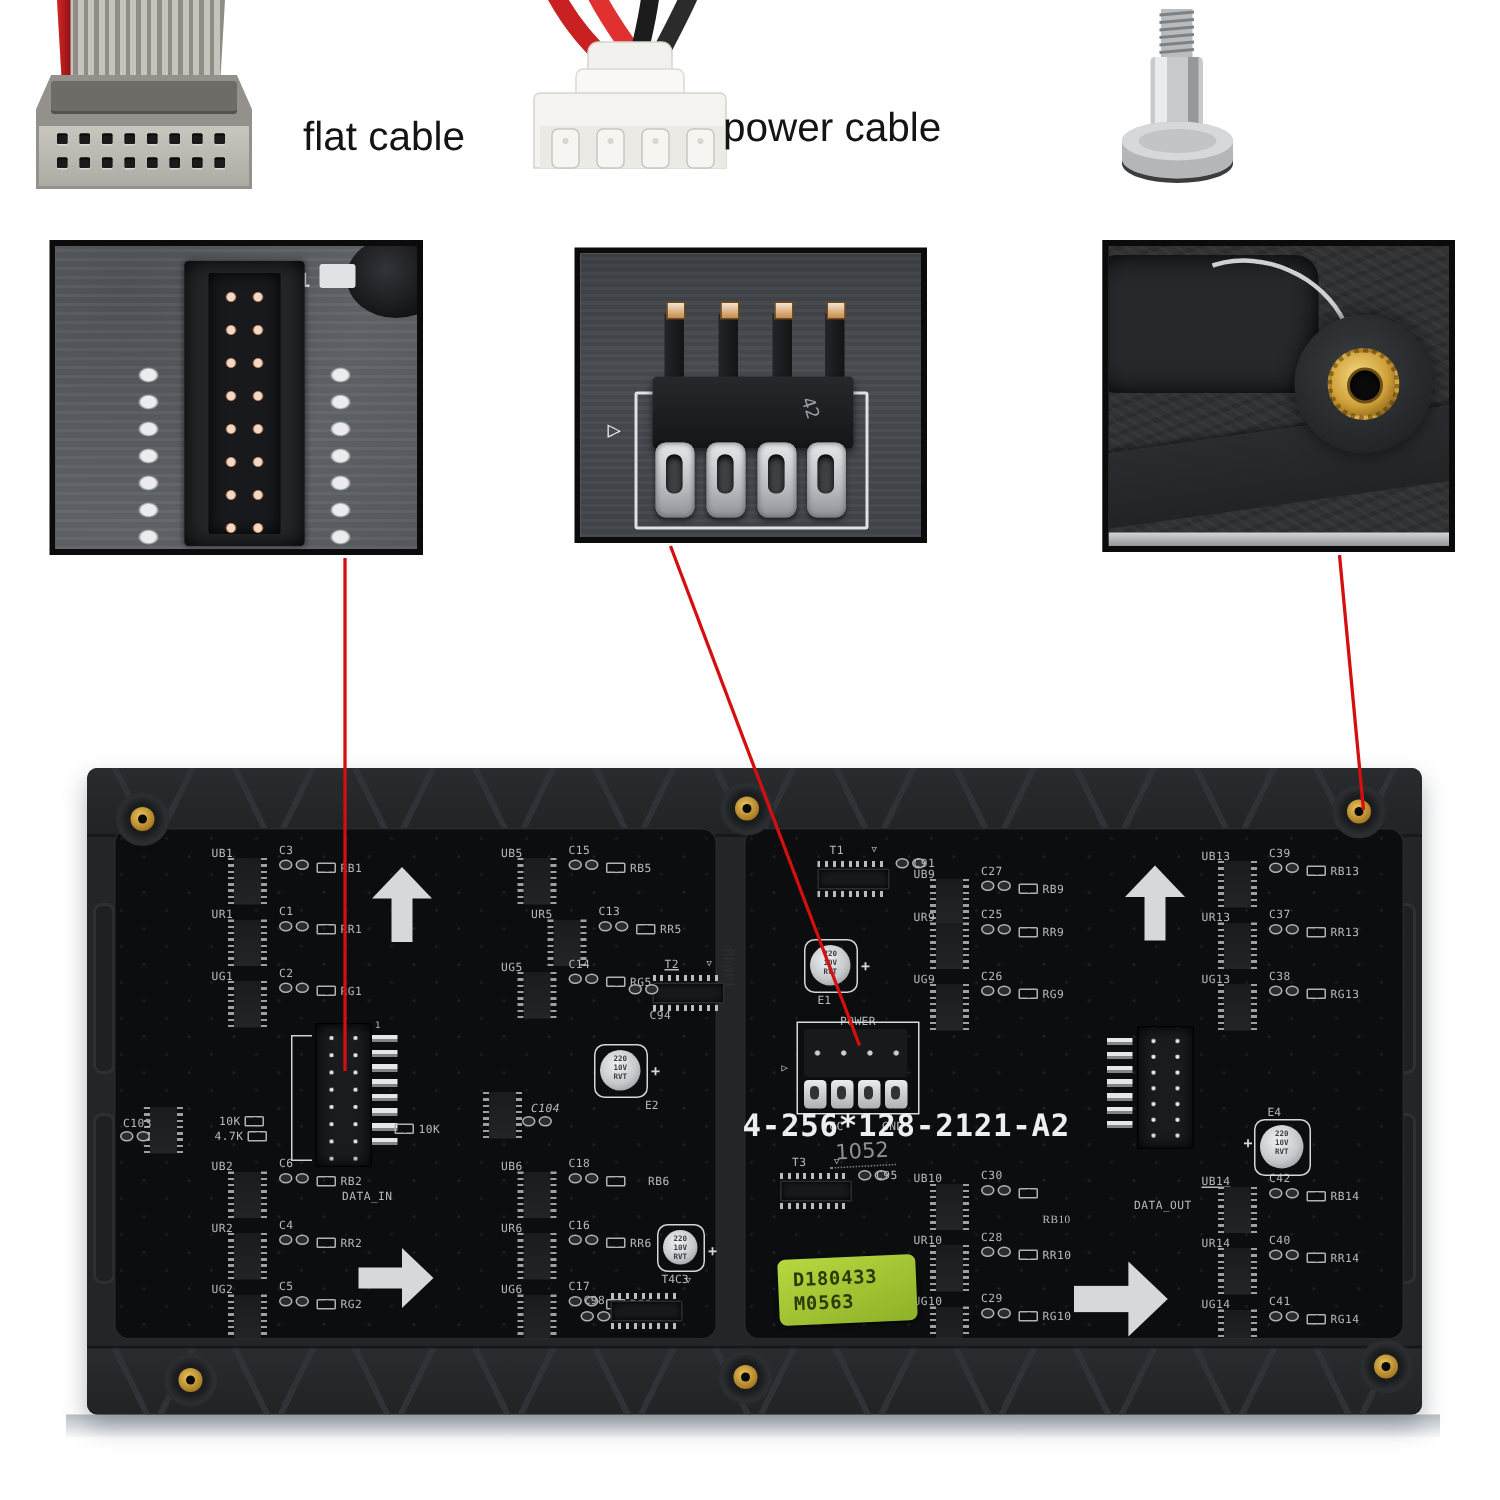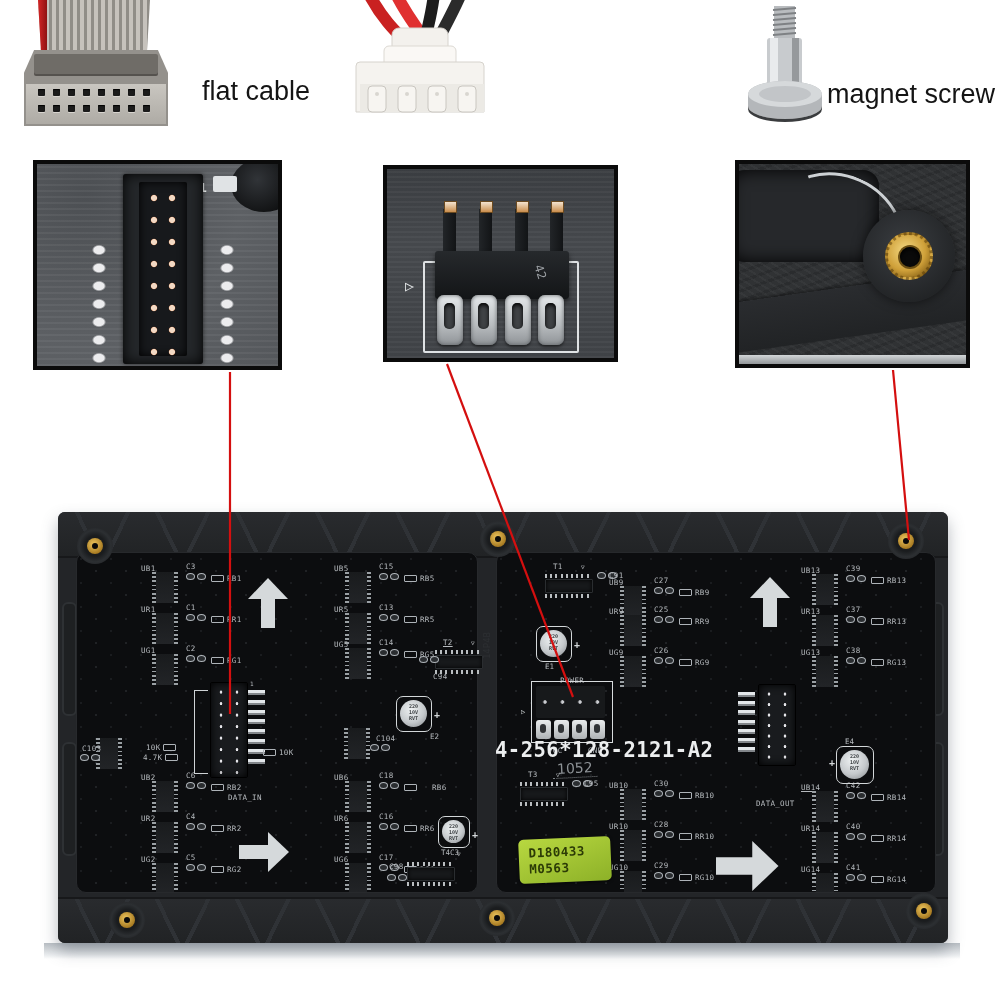--- a/index.html
+++ b/index.html
@@ -227,20 +227,21 @@
       <rect x="20" y="86" width="18" height="26" rx="4" fill="#f7f5f1" stroke="#c9c6c0"></rect>
       <rect x="50" y="86" width="18" height="26" rx="4" fill="#f7f5f1" stroke="#c9c6c0"></rect>
       <rect x="80" y="86" width="18" height="26" rx="4" fill="#f7f5f1" stroke="#c9c6c0"></rect>
       <rect x="110" y="86" width="18" height="26" rx="4" fill="#f7f5f1" stroke="#c9c6c0"></rect>
       <circle cx="29" cy="94" r="2" fill="#d9d6d0"></circle>
         <circle cx="59" cy="94" r="2" fill="#d9d6d0"></circle>
       <circle cx="89" cy="94" r="2" fill="#d9d6d0"></circle>
         <circle cx="119" cy="94" r="2" fill="#d9d6d0"></circle>
     </svg>
   </div>
+  <div class="legend-label" style="left:482px;top:70px;">power cable</div>
 
   <div id="magnetscrew" class="abs">
     <svg width="100" height="122" viewBox="0 0 100 122">
       <rect x="34" y="4" width="21" height="33" fill="#b9bcbf"></rect>
       <g stroke="#7e8184" stroke-width="2">
         <line x1="33" y1="8" x2="56" y2="6"></line>
           <line x1="33" y1="13" x2="56" y2="11"></line>
         <line x1="33" y1="18" x2="56" y2="16"></line>
           <line x1="33" y1="23" x2="56" y2="21"></line>
         <line x1="33" y1="28" x2="56" y2="26"></line>
@@ -248,21 +249,20 @@
       </g>
       <rect x="27" y="36" width="35" height="52" rx="3" fill="#c8cbce"></rect>
       <rect x="30" y="36" width="8" height="52" fill="#e9ebed"></rect>
       <rect x="52" y="36" width="7" height="52" fill="#96999c"></rect>
       <path d="M8,92 a37,13 0 0 1 74,0 v12 a37,13 0 0 1 -74,0 z" fill="#b4b7ba"></path>
       <ellipse cx="45" cy="92" rx="37" ry="13" fill="#d6d9db"></ellipse>
       <ellipse cx="45" cy="92" rx="26" ry="8" fill="#c2c5c8"></ellipse>
       <path d="M8,104 a37,13 0 0 0 74,0 v3 a37,13 0 0 1 -74,0 z" fill="#3a3c3e"></path>
     </svg>
   </div>
-  <div class="legend-label" style="left:827px;top:79px;">magnet screw</div>
 
   <div id="inset1" class="inset">
     <span class="ins1-label abs" style="left:112px;top:16px;z-index:3;">JC</span>
     <span class="ins1-label abs" style="left:162px;top:16px;z-index:3;">1</span>
     <div id="ins1-cap" class="abs"></div>
     <div id="ins1-rect" class="abs"></div>
     <div class="ins1-padcol abs" style="left:54px;top:78px;"></div>
     <div class="ins1-padcol abs" style="left:182px;top:78px;"></div>
     <div id="ins1-shroud" class="abs" style="z-index:4;">
       <div id="ins1-slot" class="abs"></div>
@@ -360,21 +360,21 @@
             <span class="silk" style="position: absolute; left: 0px; top: 0px;">UB5</span>
             <div class="chipv"></div>
             <span class="silk" style="position: absolute; left: 45px; top: -2px;">C15</span>
             <div class="capi" style="left: 45px; top: 9px;">
               <i></i>
               <i></i>
             </div>
             <div class="resi" style="left: 70px; top: 11px;"></div>
             <span class="silk" style="position: absolute; left: 86px; top: 10px;">RB5</span>
           </div>
-          <div class="crow" style="top: 41px;">
+          <div class="crow" style="top: 41px; margin-left: 20px;">
             <span class="silk" style="position: absolute; left: 0px; top: 0px;">UR5</span>
             <div class="chipv"></div>
             <span class="silk" style="position: absolute; left: 45px; top: -2px;">C13</span>
             <div class="capi" style="left: 45px; top: 9px;">
               <i></i>
               <i></i>
             </div>
             <div class="resi" style="left: 70px; top: 11px;"></div>
             <span class="silk" style="position: absolute; left: 86px; top: 10px;">RR5</span>
           </div>
@@ -535,21 +535,21 @@
         <div class="cgroup" style="left: 112px; top: 228px;">
           <div class="crow" style="top: 0px;">
             <span class="silk" style="position: absolute; left: 0px; top: 0px;">UB10</span>
             <div class="chipv"></div>
             <span class="silk" style="position: absolute; left: 45px; top: -2px;">C30</span>
             <div class="capi" style="left: 45px; top: 9px;">
               <i></i>
               <i></i>
             </div>
             <div class="resi" style="left: 70px; top: 11px;"></div>
-            <span class="silk" style="position: absolute; left: 86px; top: 10px;">RB10</span>
+            <span class="silk" style="position: absolute; left: 86px; top: 27px; font-family: Liberation Serif, serif;">RB10</span>
           </div>
           <div class="crow" style="top: 41px; text-align: center;">
             <span class="silk" style="position: absolute; left: 0px; top: 0px;">UR10</span>
             <div class="chipv"></div>
             <span class="silk" style="position: absolute; left: 45px; top: -2px;">C28</span>
             <div class="capi" style="left: 45px; top: 9px;">
               <i></i>
               <i></i>
             </div>
             <div class="resi" style="left: 70px; top: 11px;"></div>
@@ -772,21 +772,21 @@
       <div style="position: absolute; left: 96px; top: 694px; width: 60px; height: 36px; margin-top: 44px;">
         <div class="crow" style="left: -11px; top: -8px;">
           <div class="chipv"></div>
         </div>
         <div class="capi" style="left: -16px; top: 16px;">
           <i></i>
           <i></i>
         </div>
         <span class="silk" style="position: absolute; left: -14px; top: 6px;">C103</span>
       </div>
-      <div style="position: absolute; left: 344px; top: 728px; width: 60px; height: 36px;">
+      <div style="position: absolute; left: 322px; top: 728px; width: 60px; height: 36px; font-style: italic;">
         <div class="crow" style="left: -11px; top: -8px;">
           <div class="chipv"></div>
         </div>
         <div class="capi" style="left: 26px; top: 16px;">
           <i></i>
           <i></i>
         </div>
         <span class="silk" style="position: absolute; left: 32px; top: 6px;">C104</span>
       </div>
     </div>

